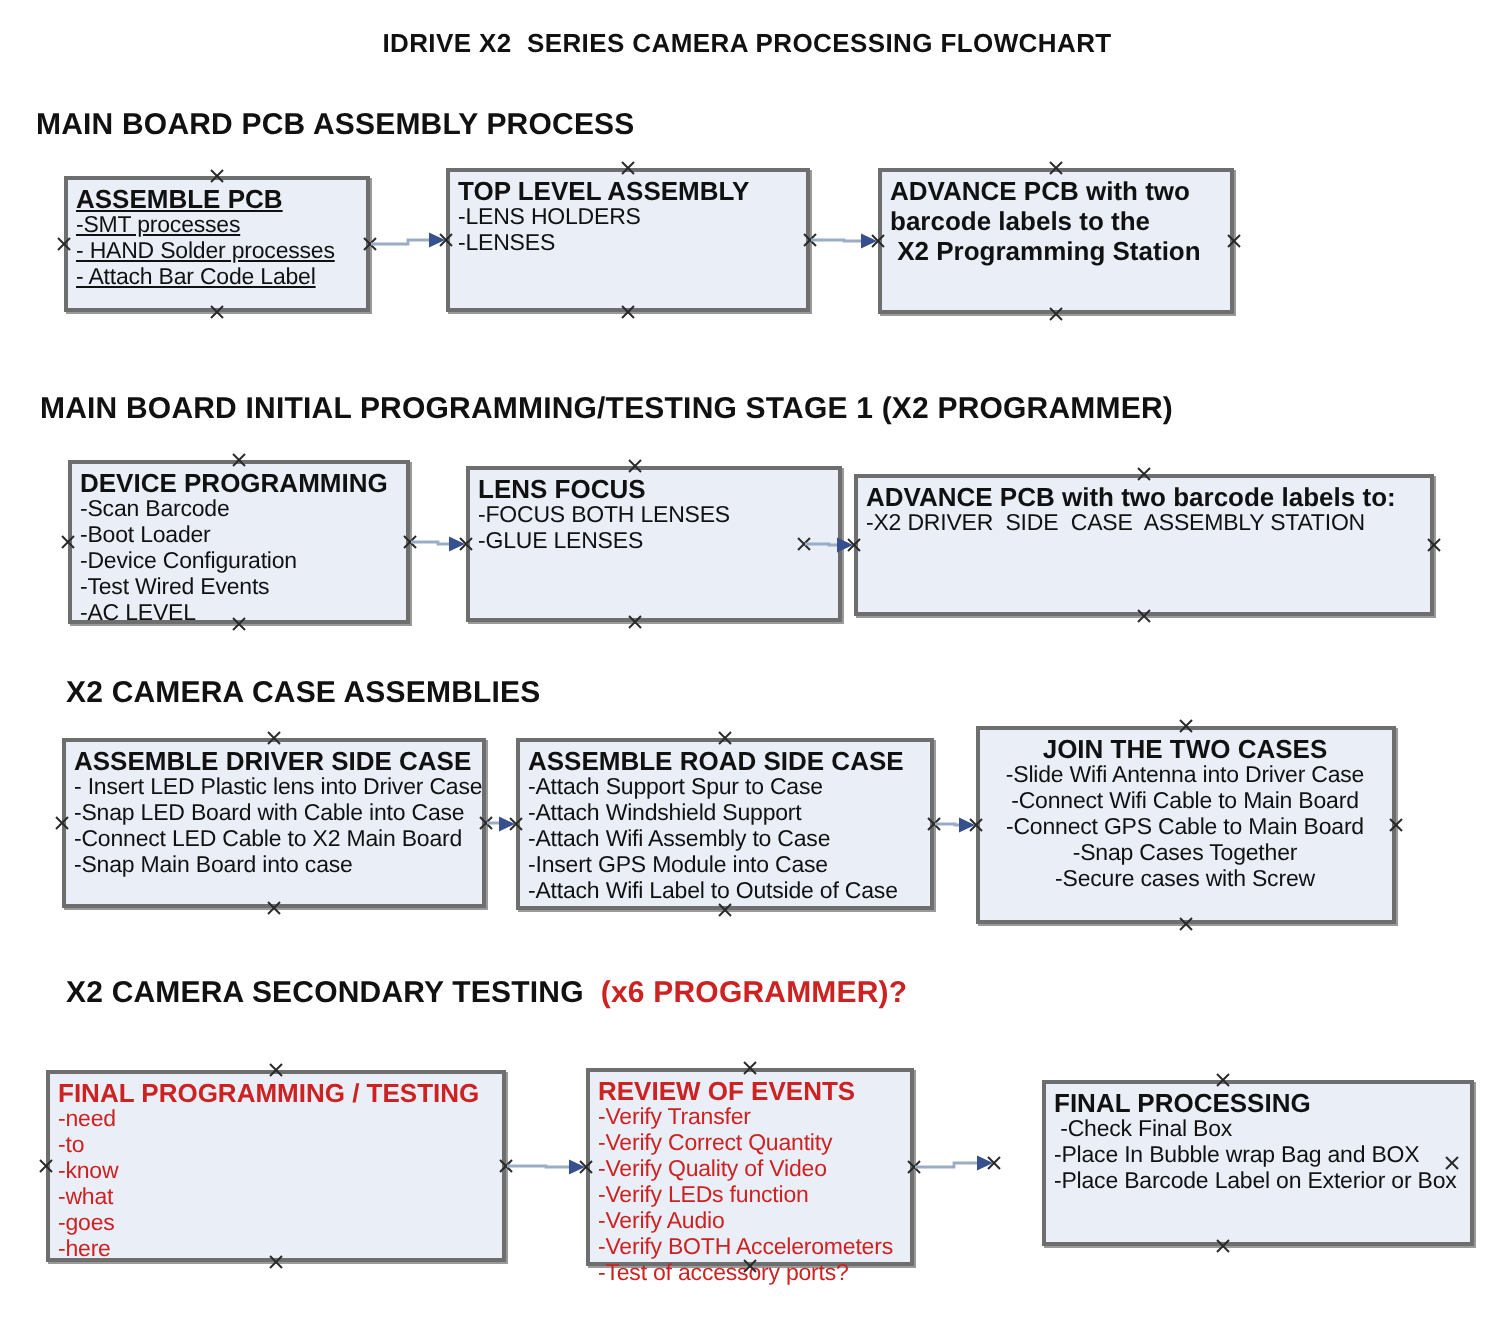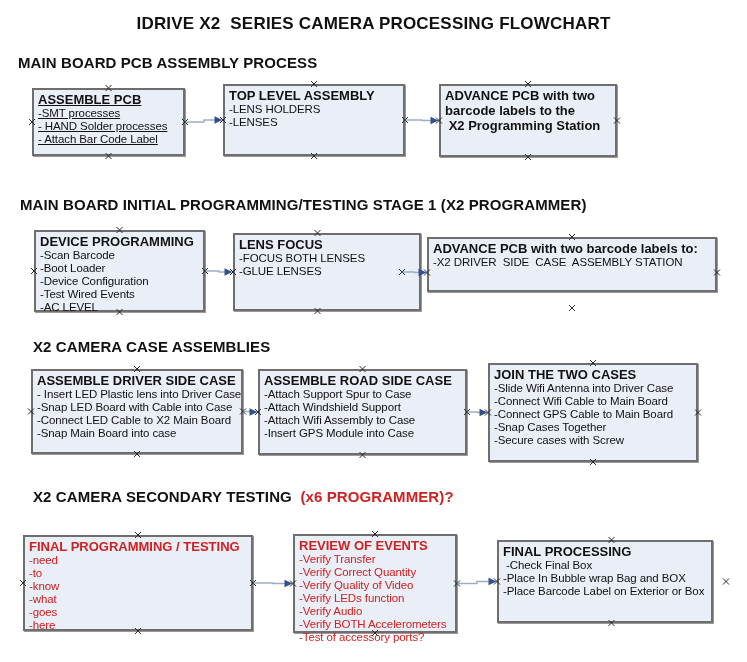--- a/index.html
+++ b/index.html
@@ -9,21 +9,21 @@
   }
   html,body{margin:0;padding:0;background:var(--background);}
   #canvas{
     position:relative;width:747px;height:662px;overflow:hidden;
     background:var(--background);
     font-family:"Liberation Sans", sans-serif;
     color:var(--text-black);
   }
   .page-title{
     position:absolute;top:14px;left:0;width:747px;text-align:center;
-    font-size:17px;font-weight:bold;white-space:pre;letter-spacing:.2px;
+    font-size:13px;font-weight:bold;white-space:pre;letter-spacing:.2px;
   }
   .section-heading{
     position:absolute;font-size:15px;font-weight:bold;white-space:pre;letter-spacing:.1px;
   }
   .section-heading .red{color:var(--text-red);}
   .node{
     position:absolute;box-sizing:border-box;
     background:var(--box-fill);
     border:2px solid var(--box-border);
     box-shadow:1px 1px 0 #9a9a9a;
@@ -68,39 +68,40 @@
         <div class="node-item">-Boot Loader</div>
         <div class="node-item">-Device Configuration</div>
         <div class="node-item">-Test Wired Events</div>
         <div class="node-item">-AC LEVEL</div>
       </div>
       <div class="node" style="left: 233px; top: 233px; width: 188px; height: 78px;">
         <div class="node-title">LENS FOCUS</div>
         <div class="node-item">-FOCUS BOTH LENSES</div>
         <div class="node-item">-GLUE LENSES</div>
       </div>
-      <div class="node" style="left: 427px; top: 237px; width: 290px; height: 55px;">
+      <div class="node" style="left: 427px; top: 237px; width: 290px; height: 71px;">
         <div class="node-title">ADVANCE PCB with two barcode labels to:</div>
         <div class="node-item">-X2 DRIVER  SIDE  CASE  ASSEMBLY STATION</div>
       </div>
       <div class="node" style="left: 31px; top: 369px; width: 212px; height: 85px;">
         <div class="node-title">ASSEMBLE DRIVER SIDE CASE</div>
         <div class="node-item">- Insert LED Plastic lens into Driver Case</div>
         <div class="node-item">-Snap LED Board with Cable into Case</div>
         <div class="node-item">-Connect LED Cable to X2 Main Board</div>
         <div class="node-item">-Snap Main Board into case</div>
       </div>
       <div class="node" style="left: 258px; top: 369px; width: 209px; height: 86px;">
         <div class="node-title">ASSEMBLE ROAD SIDE CASE</div>
         <div class="node-item">-Attach Support Spur to Case</div>
         <div class="node-item">-Attach Windshield Support</div>
         <div class="node-item">-Attach Wifi Assembly to Case</div>
         <div class="node-item">-Insert GPS Module into Case</div>
-      </div>
-      <div class="node" style="left: 488px; top: 363px; width: 210px; height: 99px;">
+        <div class="node-item">-Attach Wifi Label to Outside of Case</div>
+      </div>
+      <div class="node" style="left: 488px; top: 363px; width: 210px; height: 99px; text-align: center;">
         <div class="node-title">JOIN THE TWO CASES</div>
         <div class="node-item">-Slide Wifi Antenna into Driver Case</div>
         <div class="node-item">-Connect Wifi Cable to Main Board</div>
         <div class="node-item">-Connect GPS Cable to Main Board</div>
         <div class="node-item">-Snap Cases Together</div>
         <div class="node-item">-Secure cases with Screw</div>
       </div>
       <div class="node red" style="left: 23px; top: 535px; width: 230px; height: 96px;">
         <div class="node-title">FINAL PROGRAMMING / TESTING</div>
         <div class="node-item">-need</div>
@@ -113,21 +114,21 @@
       <div class="node red" style="left: 293px; top: 534px; width: 164px; height: 99px;">
         <div class="node-title">REVIEW OF EVENTS</div>
         <div class="node-item">-Verify Transfer</div>
         <div class="node-item">-Verify Correct Quantity</div>
         <div class="node-item">-Verify Quality of Video</div>
         <div class="node-item">-Verify LEDs function</div>
         <div class="node-item">-Verify Audio</div>
         <div class="node-item">-Verify BOTH Accelerometers</div>
         <div class="node-item">-Test of accessory ports?</div>
       </div>
-      <div class="node" style="left: 497px; top: 540px; width: 216px; height: 83px;">
+      <div class="node" style="left: 521px; top: 540px; width: 216px; height: 83px;">
         <div class="node-title">FINAL PROCESSING</div>
         <div class="node-item"> -Check Final Box</div>
         <div class="node-item">-Place In Bubble wrap Bag and BOX</div>
         <div class="node-item">-Place Barcode Label on Exterior or Box</div>
       </div>
     </div>
   <svg id="overlay" width="747" height="662">
       <line x1="105.5" y1="85" x2="111.5" y2="91" stroke="#2a2a2a" stroke-width="1"></line>
       <line x1="105.5" y1="91" x2="111.5" y2="85" stroke="#2a2a2a" stroke-width="1"></line>
       <line x1="105.5" y1="153" x2="111.5" y2="159" stroke="#2a2a2a" stroke-width="1"></line>

